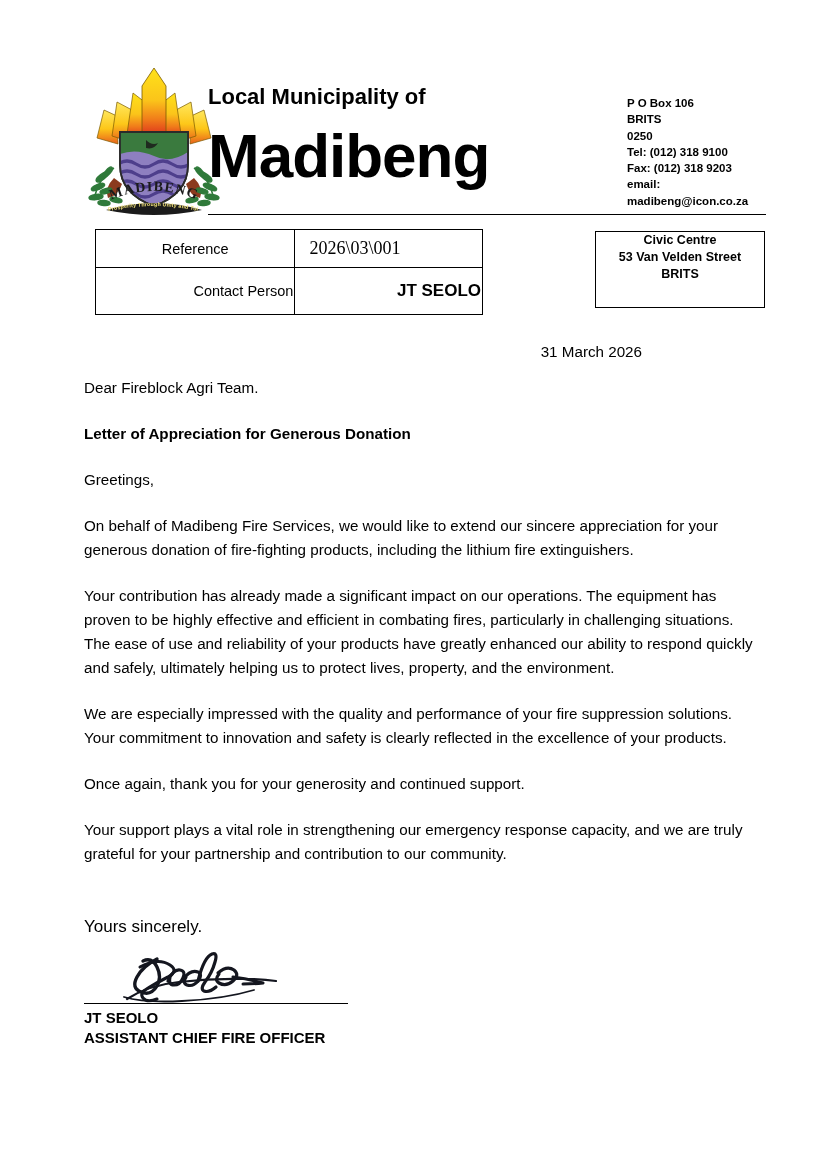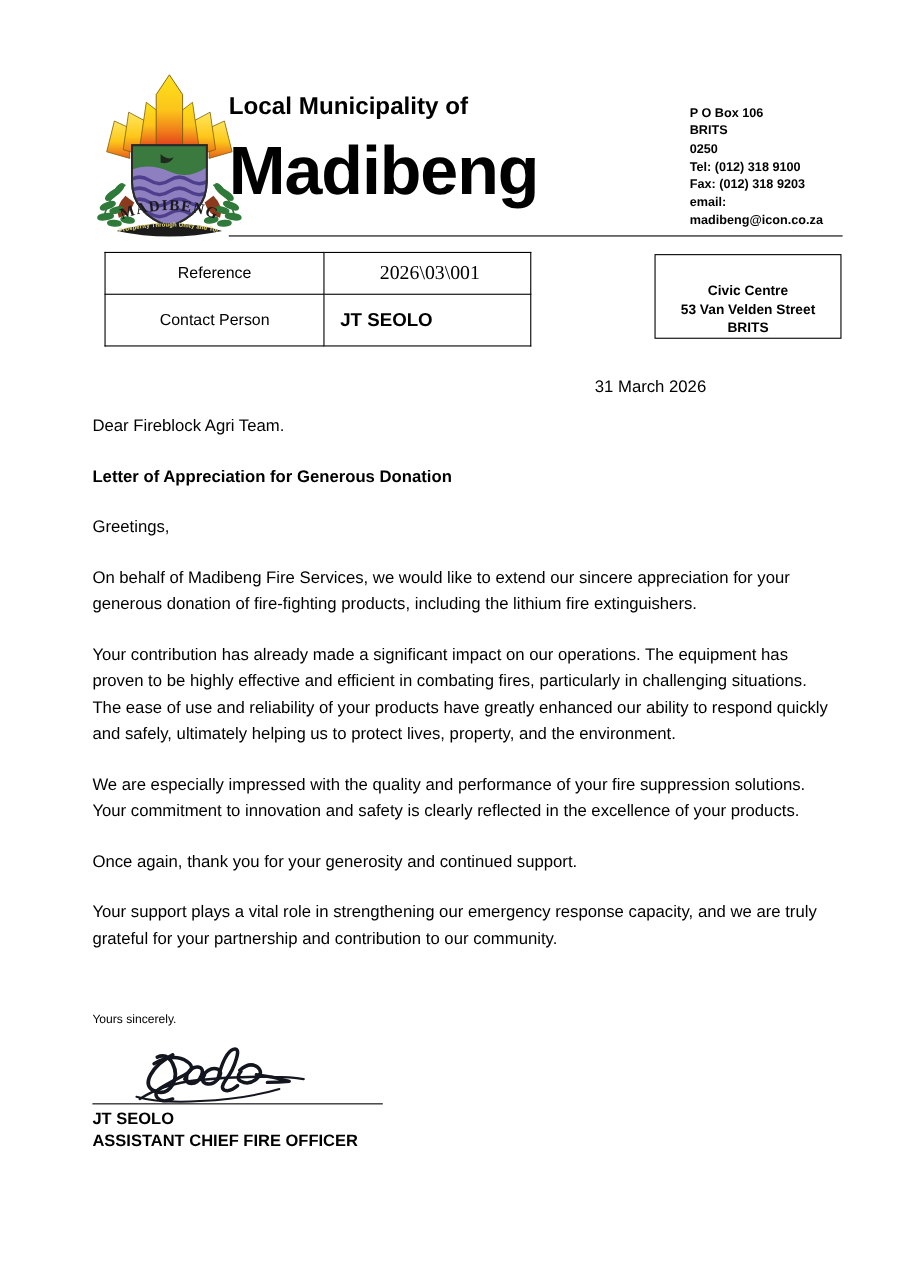--- a/index.html
+++ b/index.html
@@ -53,48 +53,48 @@
     border: 1.6px solid #000;
     height: 38px; vertical-align: middle;
   }
   #ref-table td.label {
     width: 200px; text-align: center;
     font-size: 14.5px; font-weight: normal;
   }
   #ref-table td.value {
     width: 188px; padding-left: 14px;
   }
-  .val-serif { font-family: "Liberation Serif", serif; font-size: 18px; margin-left: 36px; }
+  .val-serif { font-family: "Liberation Serif", serif; font-size: 18px; }
   .val-sans  { font-family: "Liberation Sans", sans-serif; font-size: 17px; font-weight: bold; }
-  #ref-table tr.row2 td { height: 47px; }
+  #ref-table tr.row2 td { height: 47px; text-align: right; }
 
   
   #civic-box {
     position: absolute; left: 595px; top: 231px;
     width: 170px; height: 77px;
     border: 1.6px solid #000;
     display: flex; flex-direction: column;
-    align-items: center; justify-content: flex-end;
+    align-items: center; justify-content: flex-start;
     font-size: 12.5px; font-weight: bold; line-height: 17px;
     text-align: center;
   }
   #civic-box div { white-space: nowrap; }
 
   
   #letter-body {
     position: absolute; left: 84px; top: 340px; width: 676px;
     font-size: 15.2px; line-height: 24px;
   }
   #date-line { text-align: right; padding-right: 118px; margin-bottom: 12px; }
   .para { margin: 0 0 22px 0; }
   .subject { font-weight: bold; margin: 0 0 22px 0; }
 
   
   #signature-area { position: absolute; left: 84px; top: 915px; width: 500px; }
-  #yours { font-size: 11px; line-height: 24px; margin-bottom: 6px; }
+  #yours { font-size: 17px; line-height: 24px; margin-bottom: 6px; }
   #sig-svg { display: block; margin-left: 10px; }
   #sig-rule { width: 264px; border-top: 1.3px solid #000; margin-top: -4px; }
   #sig-names { margin-top: 4px; font-size: 15px; font-weight: bold; line-height: 19.5px; }
   #sig-names div { white-space: nowrap; }
 </style>
 </head>
 <body>
 
 <div id="letterhead">
 

